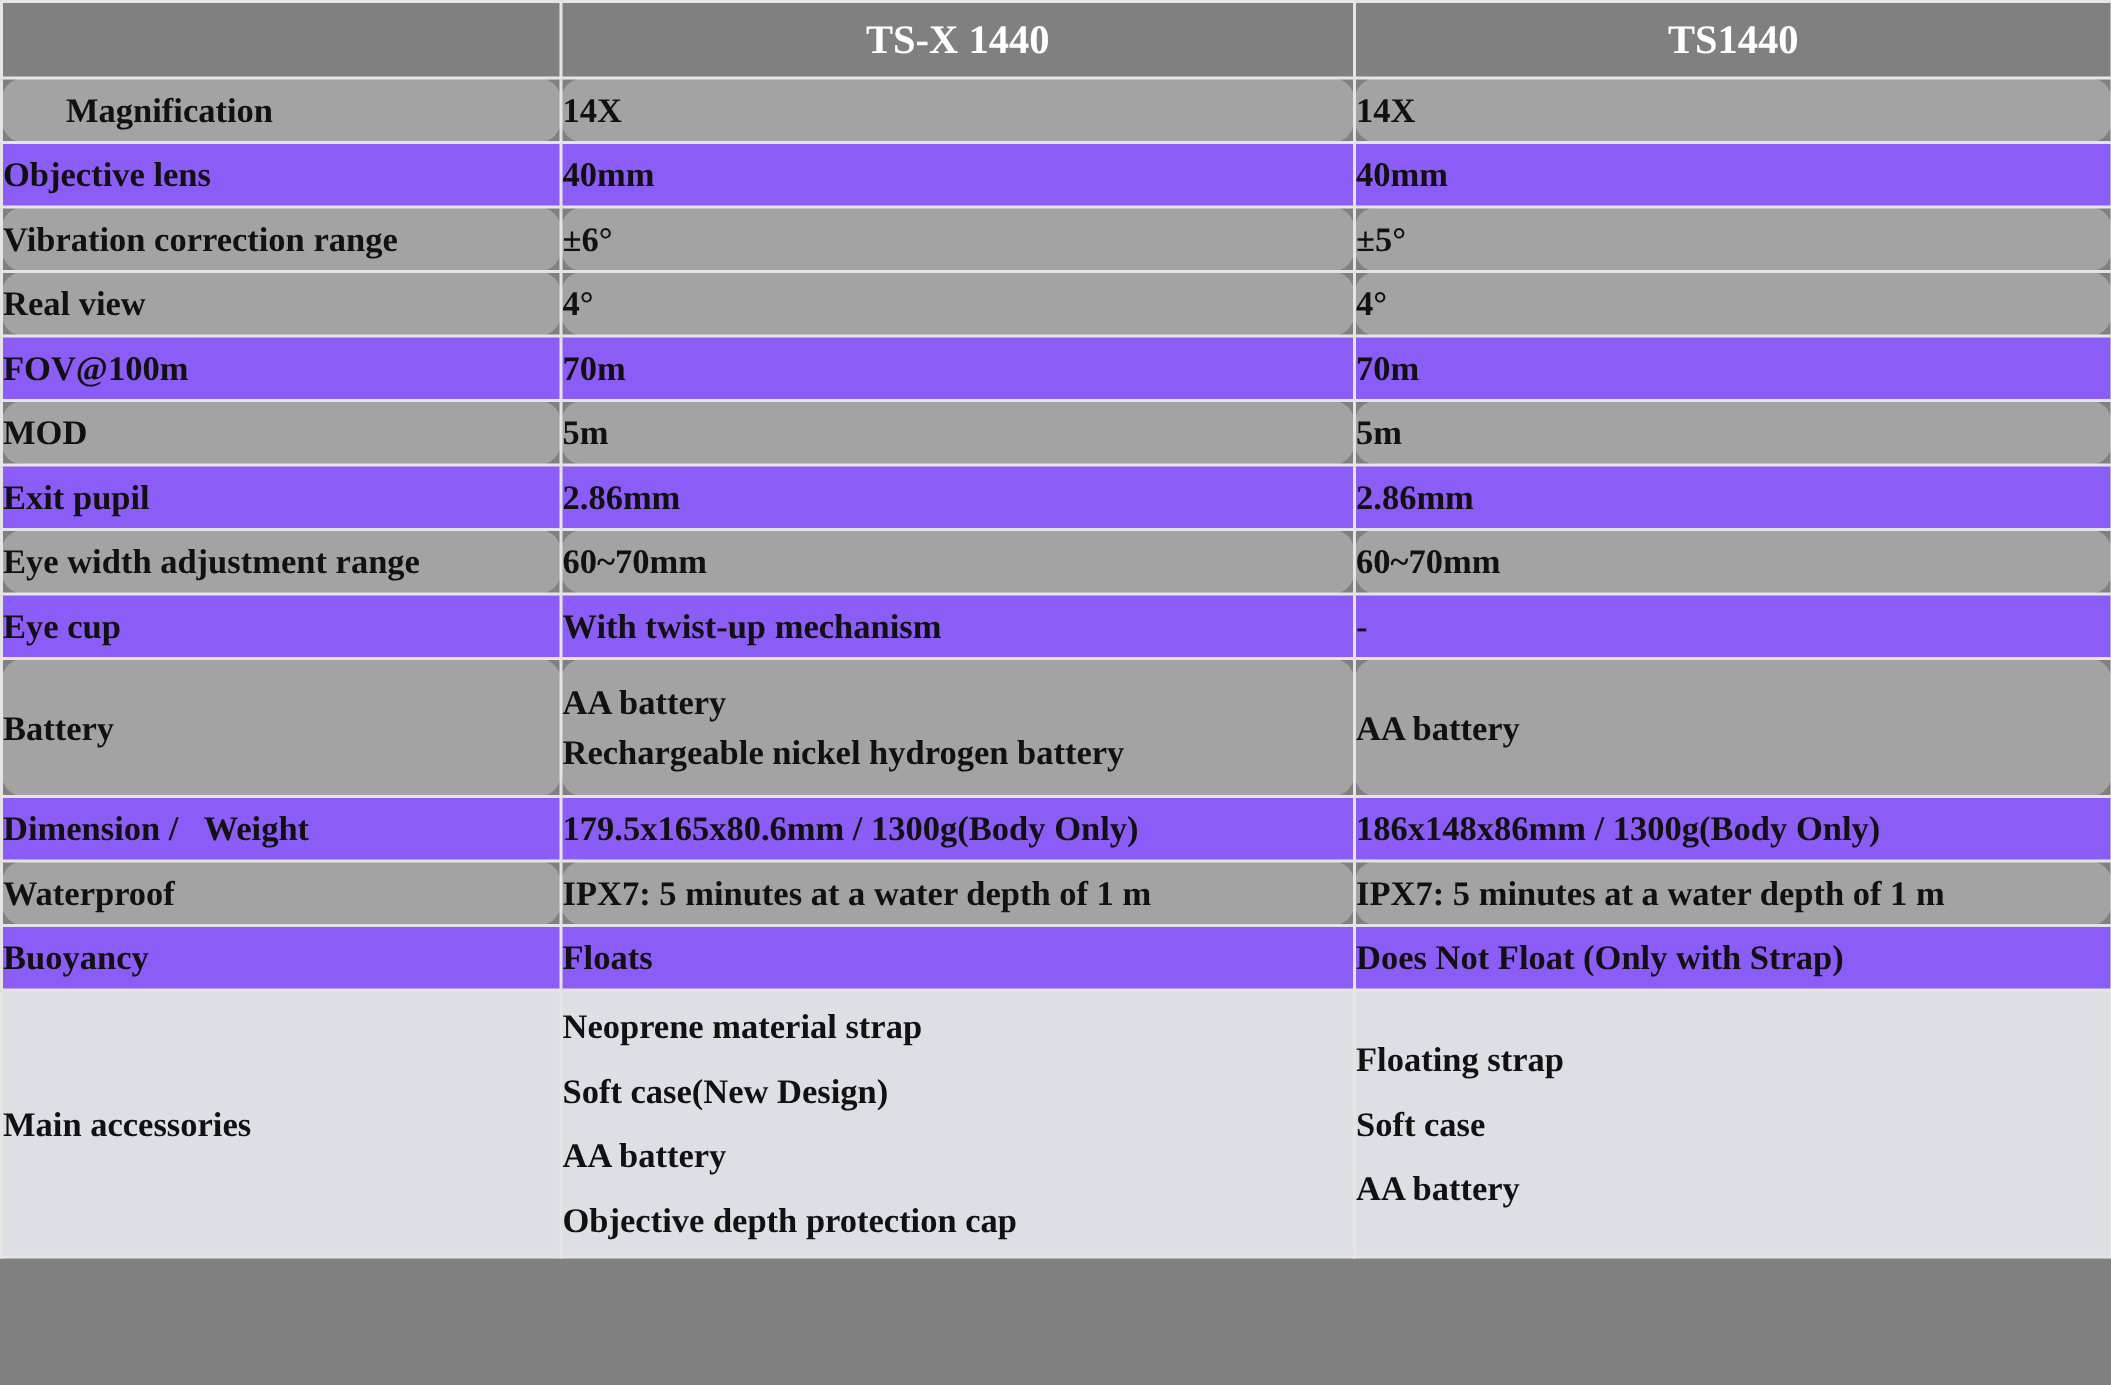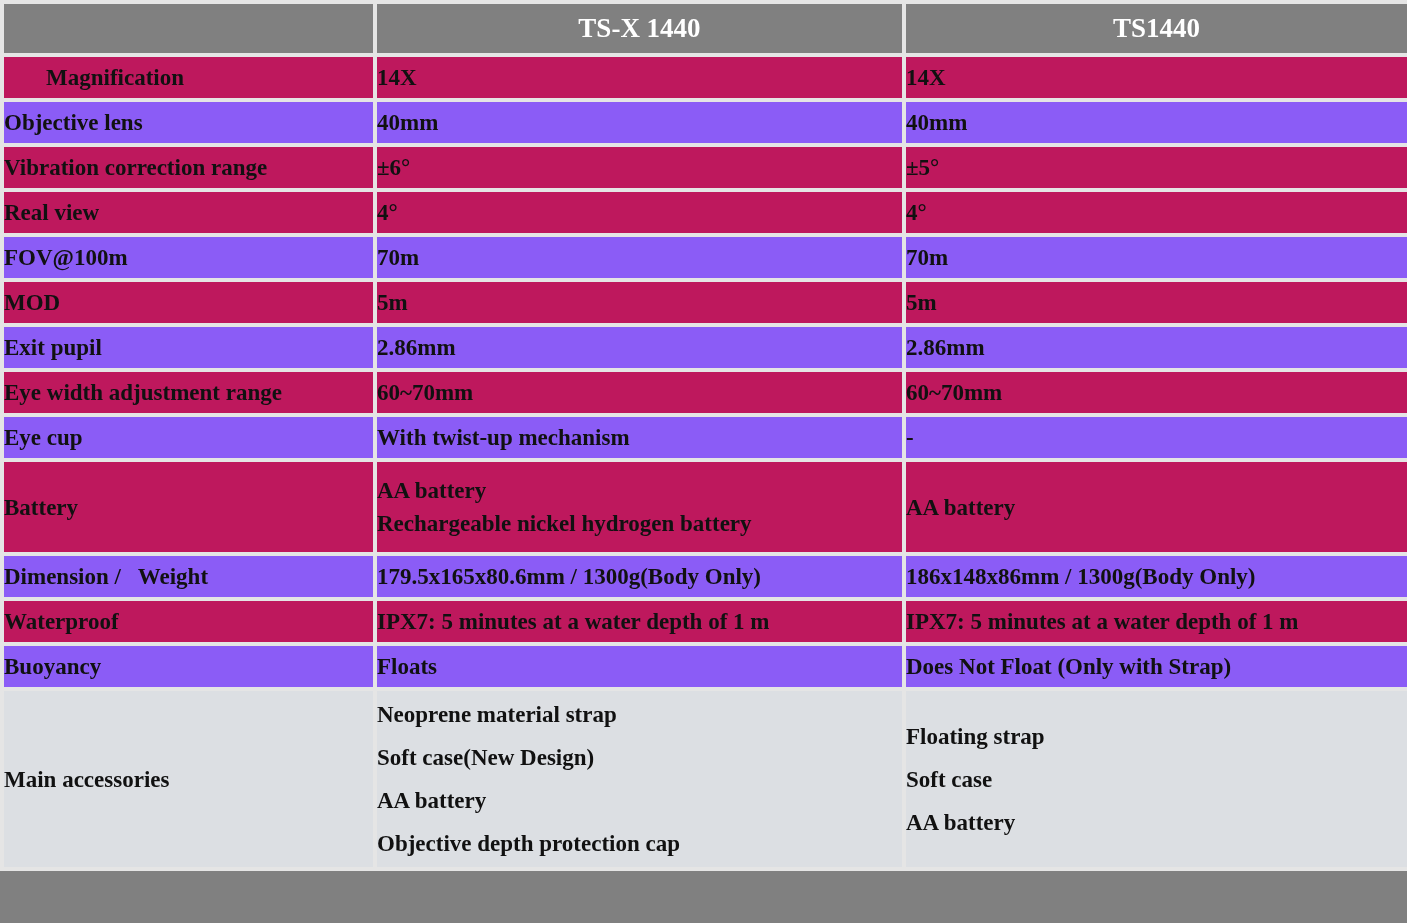--- a/index.html
+++ b/index.html
@@ -10,39 +10,39 @@
     font-weight: bold;
     color: #111;
   }
   table.spec {
     border-collapse: collapse;
     table-layout: fixed;
     width: 1407px;
     position: absolute; top: 0; left: 0;
   }
   table.spec td, table.spec th {
-    border: 4px solid #e5e5e5;
+    border: 2px solid #e5e5e5;
     padding: 0;
     vertical-align: middle;
     font-size: 23px;
     line-height: 1;
     margin-top: 16px;
   }
   col.c0 { width: 373px; }
   col.c1 { width: 529px; }
   col.c2 { width: 505px; }
   tr.head th {
     height: 49px;
     background: #808080;
     color: #ffffff;
     font-size: 27px;
     text-align: center;
   }
   tr.row td { height: 41px; }
-  tr.light td { background: #be185d; }
+  tr.light td { background: #a3a3a3; border-radius: 15px; }
   tr.dark td { background: #8b5cf6; }
   tr.access td { background: #dcdfe3; }
   td.label { padding-left: 40px; }
   td.label.first { padding-left: 42px; }
   td.val { padding-left: 10px; }
   .line { display: block; }
   tr.battery td { height: 90px; }
   tr.battery td.val.multi .line { margin: 10px 0; }
   tr.access td { height: 176px; }
   tr.access td.val .line { margin: 0 0 20px 0; }

